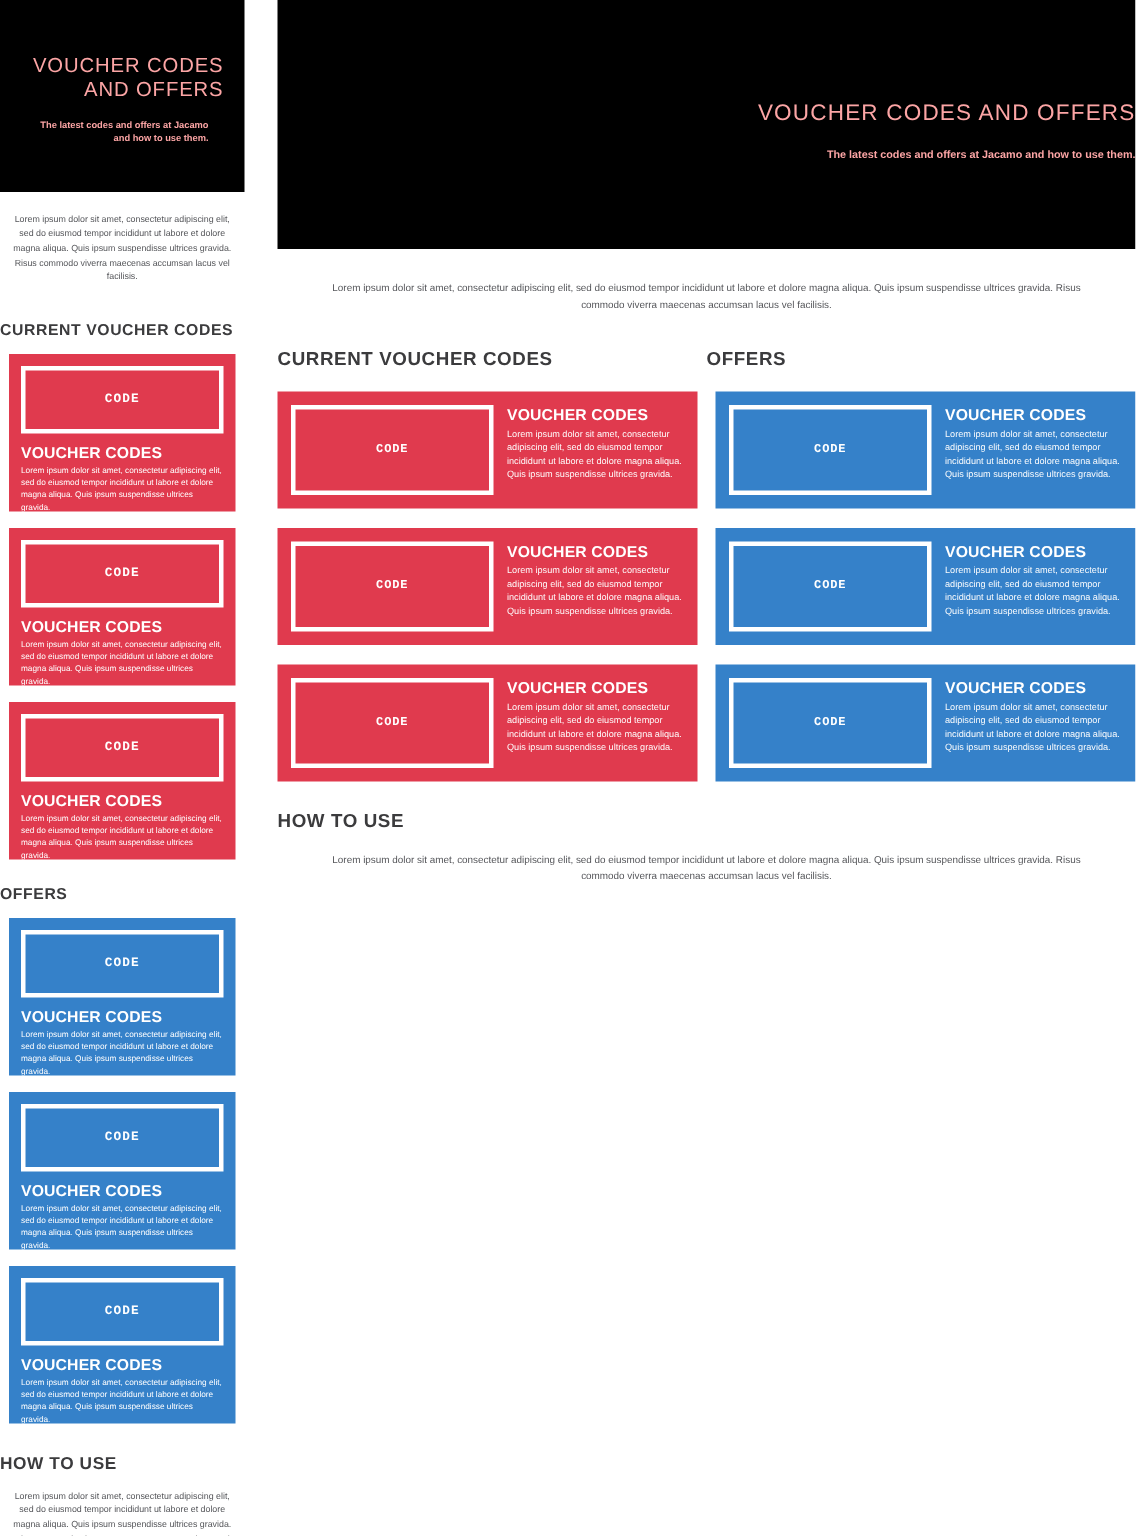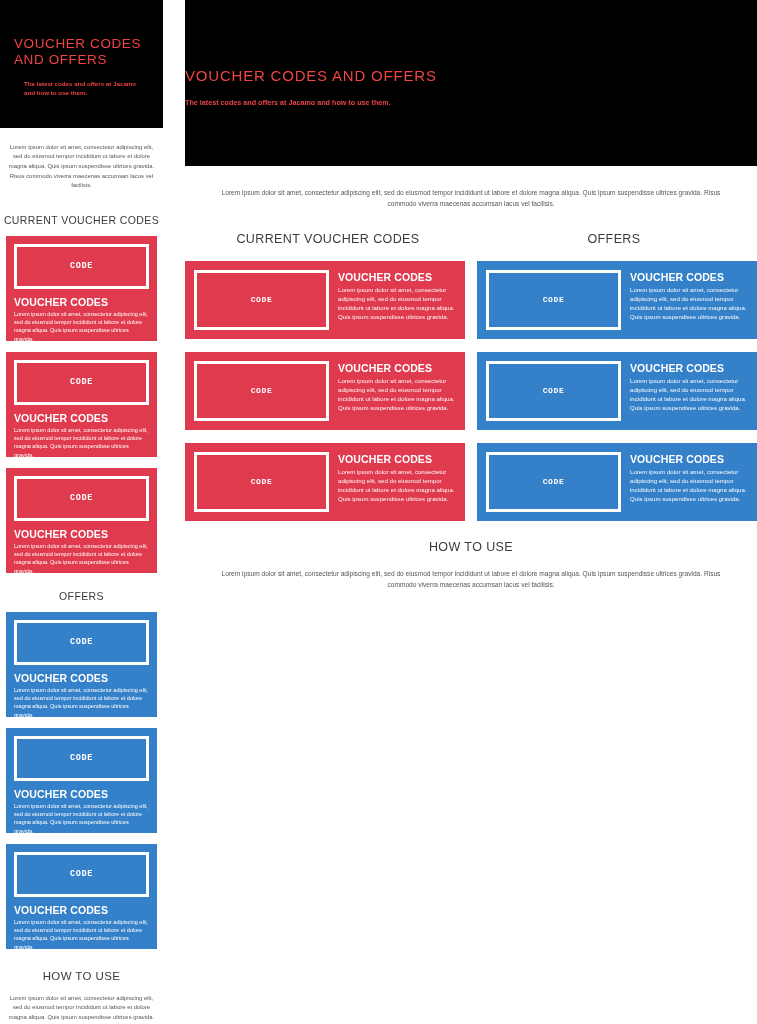--- a/index.html
+++ b/index.html
@@ -26,22 +26,22 @@
   #desktop-frame {
     position: absolute;
     left: 185px; top: 0;
     width: 572px;
     height: 1024px;
   }
 
   
   .hero {
     background: #000000;
-    color: #ef4444;
-    text-align: left;
+    color: #fca5a5;
+    text-align: right;
     box-sizing: border-box;
   }
   .hero-title {
     font-weight: 400;
     letter-spacing: 0.6px;
     margin: 0;
   }
   .hero-sub {
     margin: 0;
     font-weight: 700;
@@ -90,22 +90,22 @@
     padding: 9px 6px 0 6px;
   }
   #desktop-intro {
     font-size: 6.6px;
     line-height: 11px;
     padding: 14px 26px 0 26px;
   }
 
   
   .section-heading {
-    text-align: center;
-    font-weight: 400;
+    text-align: left;
+    font-weight: 700;
     color: #3b3b3d;
     letter-spacing: 0.4px;
     margin: 0;
   }
   #mobile-heading-codes {
     font-size: 10.5px;
     margin-top: 23px;
   }
   #mobile-heading-offers {
     font-size: 10.5px;

